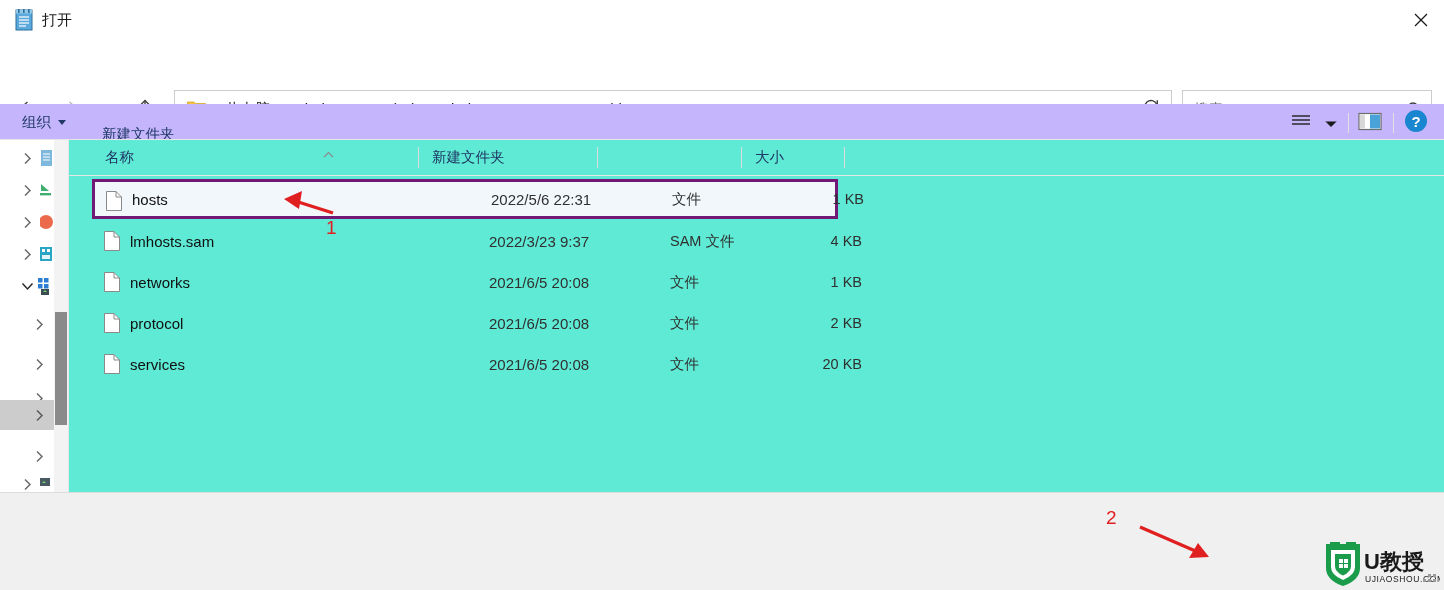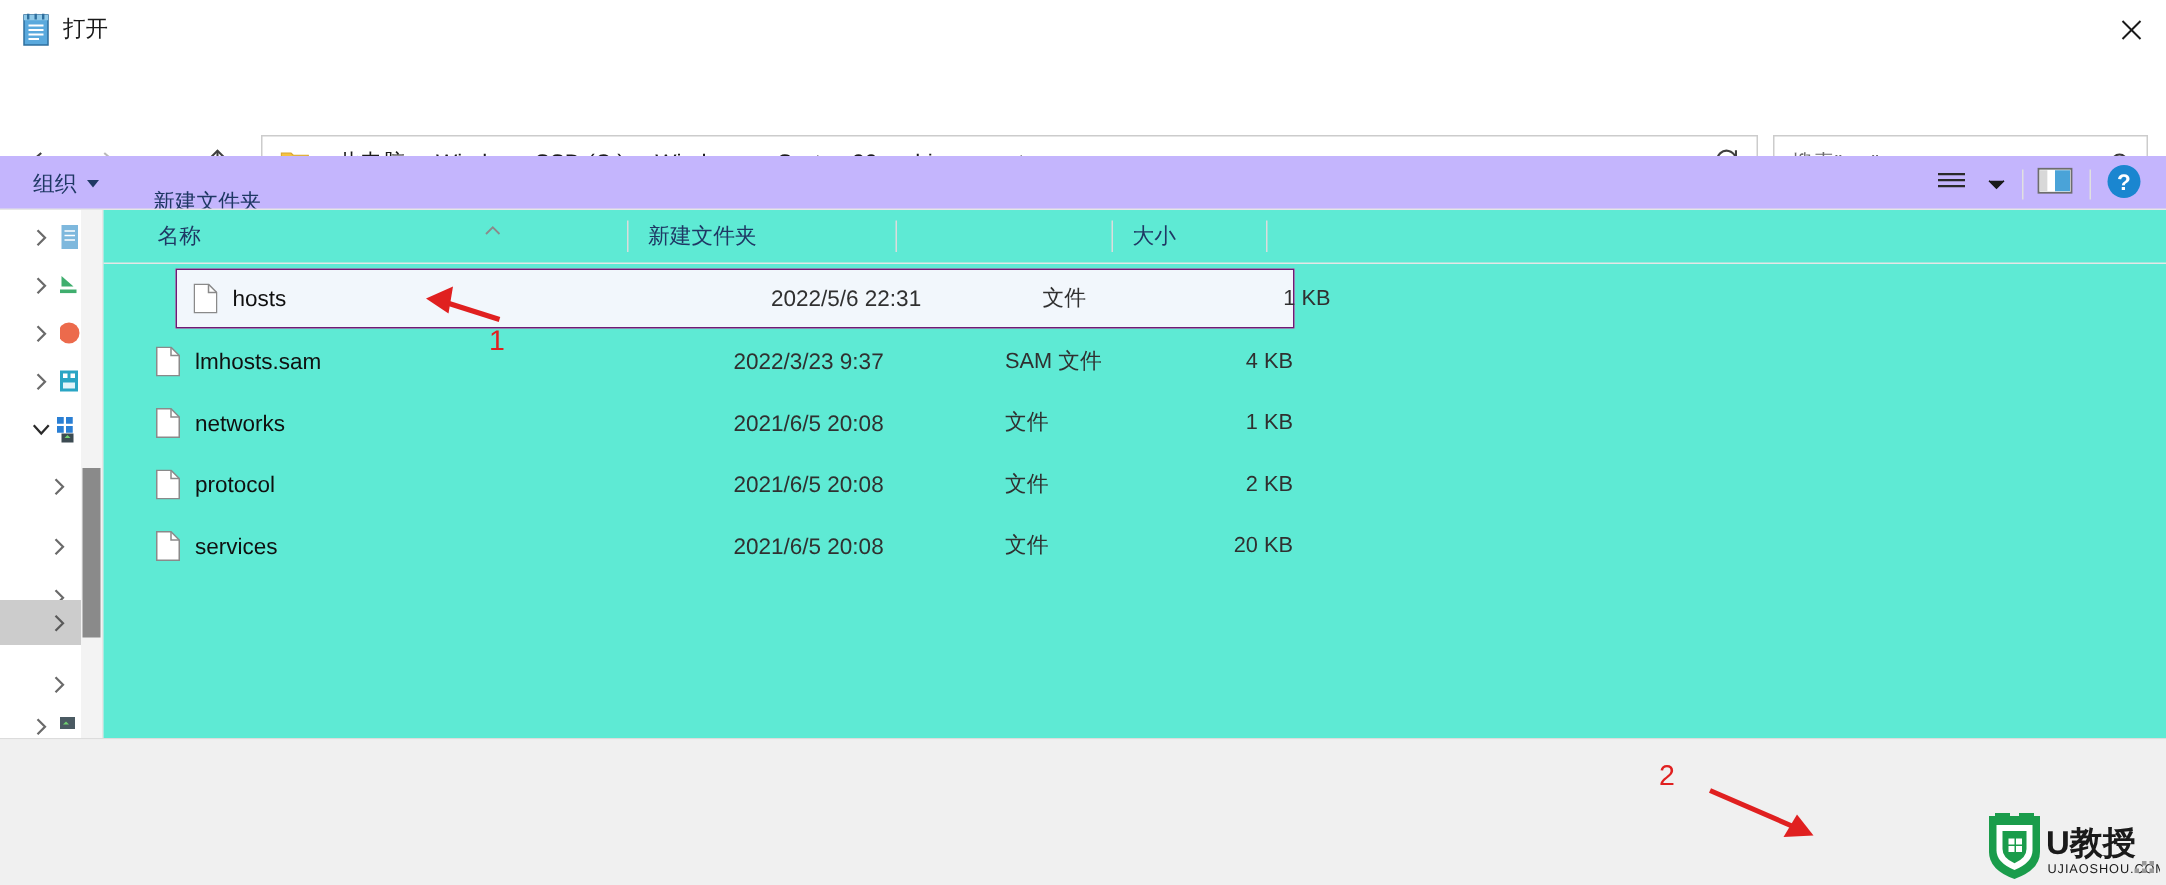--- a/index.html
+++ b/index.html
@@ -166,21 +166,21 @@
   }
   .sort-caret {
     position: absolute; top: 5px; width: 10px; height: 8px;
   }
 
   .row {
     position: absolute; left: 23px; width: 746px; height: 40px;
     display: flex; align-items: center;
   }
   .row.selected {
-    background: #f2f7fc; border: 1px solid #701a75; margin-left: 25px;
+    background: #f2f7fc; border: 3px solid #701a75;
   }
   .row-ico { position: absolute; left: 12px; top: 10px; }
   .row.selected .row-ico { left: 11px; top: 9px; }
   .cell-name {
     position: absolute; left: 38px; font-size: 15px; color: #101010;
     line-height: 19px;
   }
   .cell-date {
     position: absolute; left: 397px; font-size: 15px; color: #303030;
     line-height: 19px;

